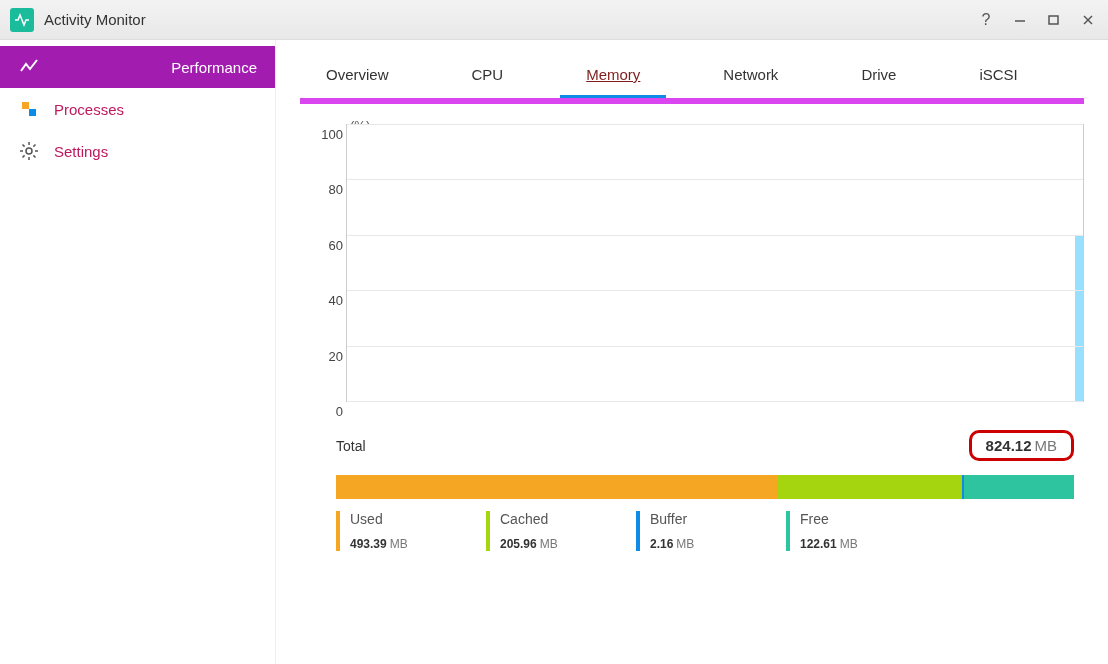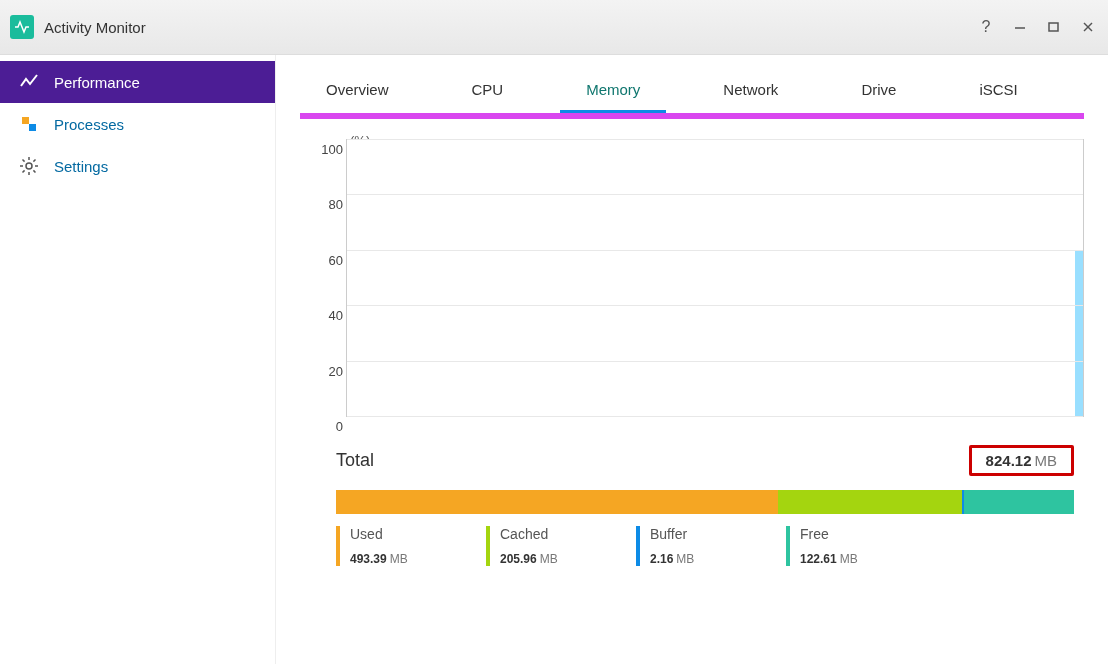--- a/index.html
+++ b/index.html
@@ -10,21 +10,21 @@
     body {
       font-family: "Segoe UI", Arial, sans-serif;
       font-size: 14px;
       color: #333;
       width: 1108px;
       height: 664px;
       background: #fff;
       overflow: hidden;
     }
     .titlebar {
-      height: 55px;
+      height: 40px;
       background: linear-gradient(to bottom, #f3f3f3, #e8e8e8);
       border-bottom: 1px solid #ddd;
       display: flex;
       align-items: center;
       padding: 0 10px;
     }
     .app-icon {
       width: 24px;
       height: 24px;
       background: #1abc9c;
@@ -63,25 +63,26 @@
       width: 278px;
       border-right: 1px solid #eee;
       padding-top: 6px;
     }
     .side-item {
       display: flex;
       align-items: center;
       padding: 10px 18px;
       cursor: pointer;
       font-size: 15px;
-      color: #0369a1;
+      color: #be185d;
     }
     .side-item.active {
-      background: #4c1d95;
+      background: #a21caf;
       color: #fff;
+      justify-content: space-between;
     }
     .side-icon {
       width: 22px;
       height: 22px;
       margin-right: 14px;
       display: flex;
       align-items: center;
       justify-content: center;
     }
     .content {
@@ -95,22 +96,23 @@
     }
     .tab {
       padding: 10px 26px 12px 26px;
       font-size: 15px;
       color: #333;
       cursor: pointer;
       margin-right: 18px;
       border-bottom: 3px solid transparent;
     }
     .tab.active {
-      color: #0f766e;
+      color: #7f1d1d;
       border-bottom-color: #0d8be6;
+      text-decoration: underline;
     }
     .chart-area {
       position: relative;
       margin-top: 20px;
       margin-left: 10px;
     }
     .y-unit {
       position: absolute;
       left: 40px;
       top: -6px;
@@ -153,26 +155,26 @@
     }
     .total-row {
       display: flex;
       align-items: center;
       margin-top: 28px;
       margin-left: 36px;
       width: 738px;
     }
     .total-label {
       flex: 1;
-      font-size: 18px;
+      font-size: 14px;
       color: #333;
     }
     .total-box {
       border: 3px solid #cc0000;
-      border-radius: 2px;
+      border-radius: 10px;
       padding: 4px 14px;
       font-size: 15px;
     }
     .total-box strong { font-weight: 700; }
     .total-box .unit { color: #777; font-weight: 400; margin-left: 3px; }
     .usage-bar {
       display: flex;
       height: 24px;
       margin-top: 14px;
       margin-left: 36px;

